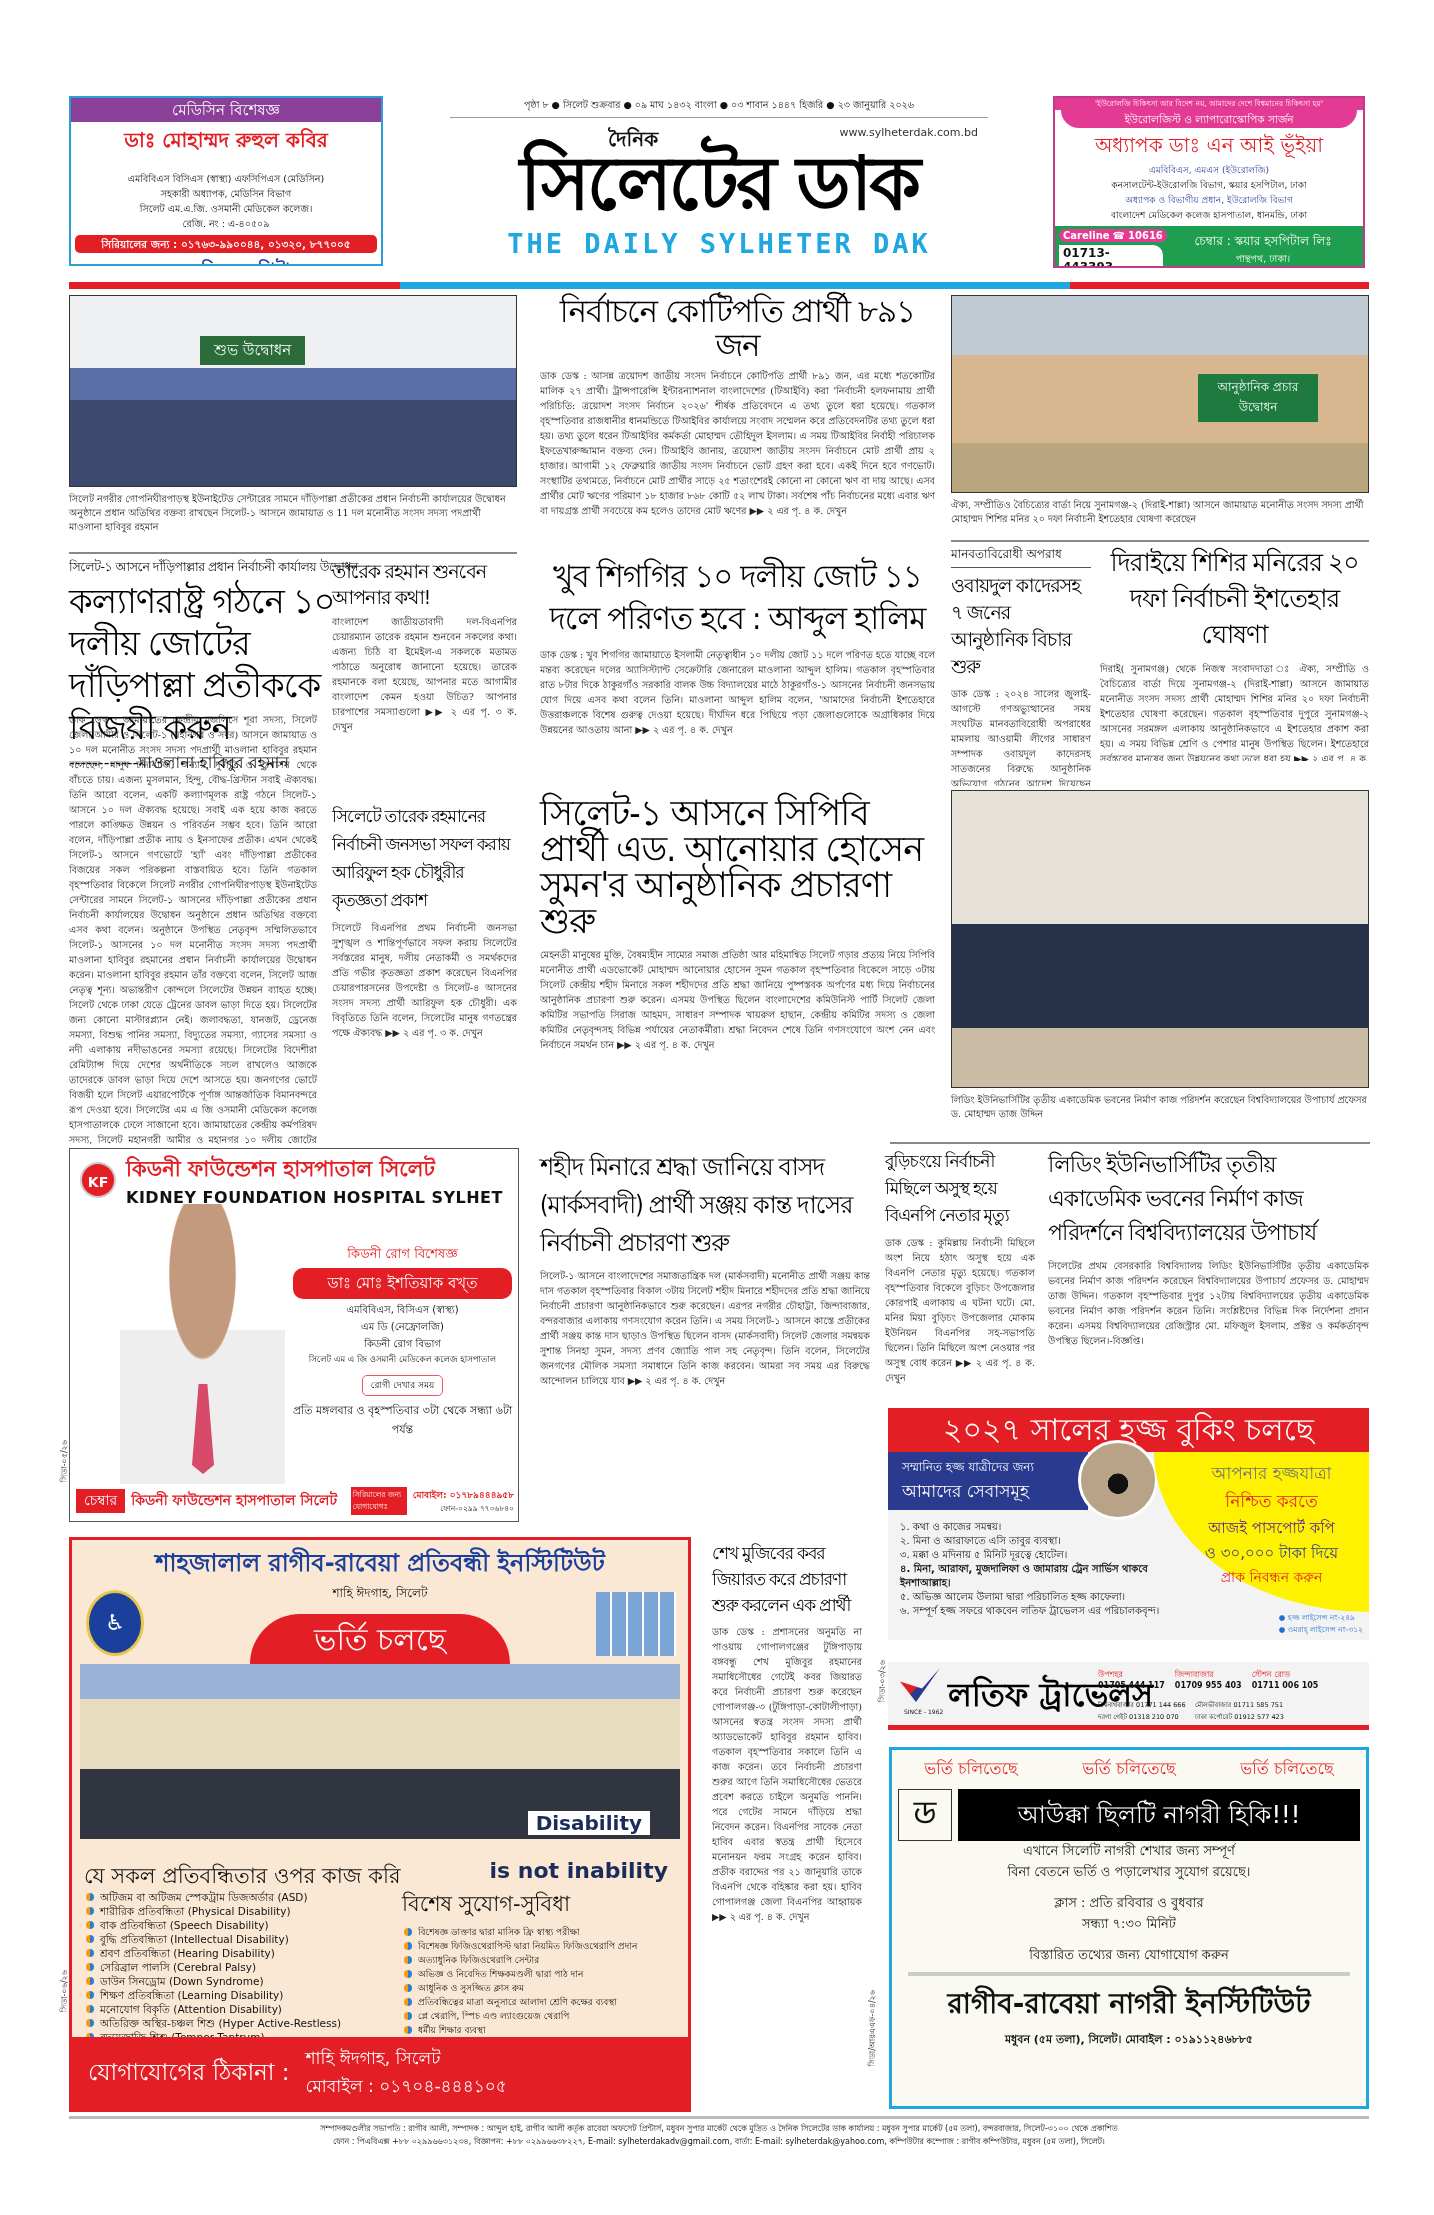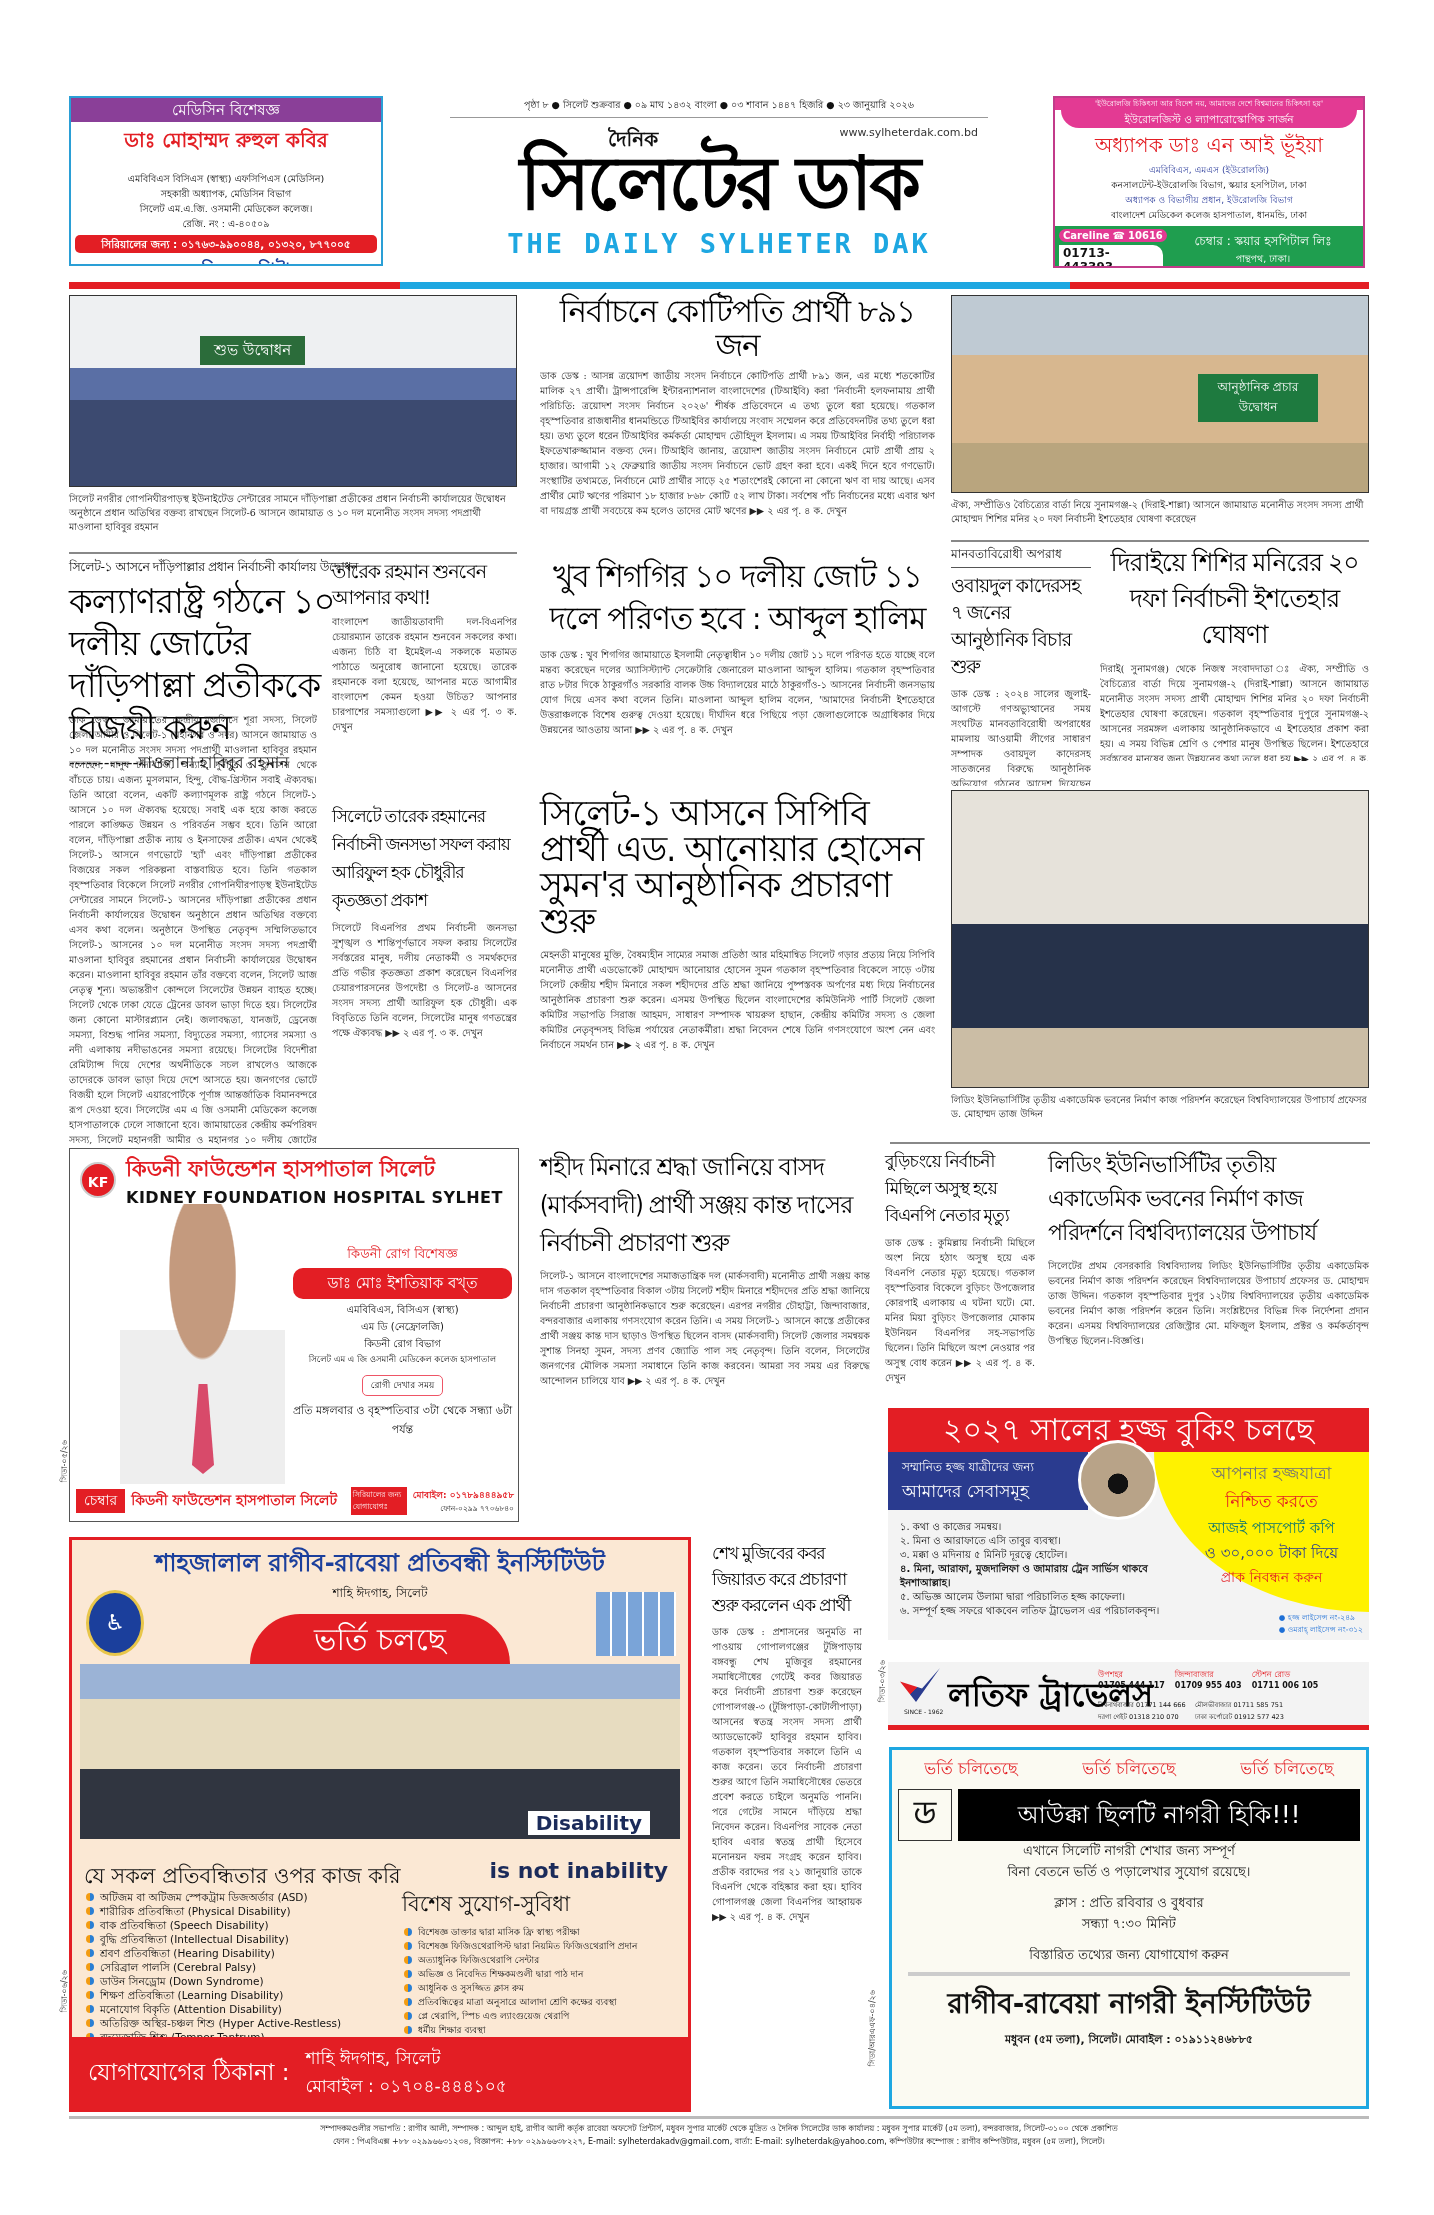--- a/index.html
+++ b/index.html
@@ -69,21 +69,21 @@
       <div style="font-size:9.5px">পান্থপথ, ঢাকা।</div>
     </div>
   </div>
 </div>
 
 <div class="abs" style="left:69px;top:282px;width:1300px;height:7px;background:linear-gradient(90deg,#e31e24 0 25.5%,#1ea7e1 25.5% 77%,#e31e24 77% 100%)"></div>
 
 <div class="abs photo" style="left:69px;top:295px;width:448px;height:192px;background:linear-gradient(180deg,#eef0f2 0 38%,#5a6fa5 38% 55%,#3c4a70 55% 100%)">
   <div style="position:absolute;left:130px;top:40px;background:#2b6c3a;color:#fff;font-size:15px;padding:2px 14px">শুভ উদ্বোধন</div>
 </div>
-<div class="abs caption" style="left:69px;top:492px;width:448px">সিলেট নগরীর গোপনিঘীরপাড়স্থ ইউনাইটেড সেন্টারের সামনে দাঁড়িপাল্লা প্রতীকের প্রধান নির্বাচনী কার্যালয়ের উদ্বোধন অনুষ্ঠানে প্রধান অতিথির বক্তব্য রাখছেন সিলেট-6 আসনে জামায়াত ও ১০ দল মনোনীত সংসদ সদস্য পদপ্রার্থী মাওলানা হাবিবুর রহমান</div>
+<div class="abs caption" style="left:69px;top:492px;width:448px">সিলেট নগরীর গোপনিঘীরপাড়স্থ ইউনাইটেড সেন্টারের সামনে দাঁড়িপাল্লা প্রতীকের প্রধান নির্বাচনী কার্যালয়ের উদ্বোধন অনুষ্ঠানে প্রধান অতিথির বক্তব্য রাখছেন সিলেট-১ আসনে জামায়াত ও 11 দল মনোনীত সংসদ সদস্য পদপ্রার্থী মাওলানা হাবিবুর রহমান</div>
 
 <div class="abs" style="left:540px;top:294px;width:395px">
   <h2 class="head" style="font-size:31px;text-align:center">নির্বাচনে কোটিপতি প্রার্থী ৮৯১ জন</h2>
   <p class="body-text" style="margin-top:6px;height:200px;overflow:hidden">ডাক ডেস্ক : আসন্ন ত্রয়োদশ জাতীয় সংসদ নির্বাচনে কোটিপতি প্রার্থী ৮৯১ জন, এর মধ্যে শতকোটির মালিক ২৭ প্রার্থী। ট্রান্সপারেন্সি ইন্টারন্যাশনাল বাংলাদেশের (টিআইবি) করা 'নির্বাচনী হলফনামায় প্রার্থী পরিচিতি: ত্রয়োদশ সংসদ নির্বাচন ২০২৬' শীর্ষক প্রতিবেদনে এ তথ্য তুলে ধরা হয়েছে। গতকাল বৃহস্পতিবার রাজধানীর ধানমন্ডিতে টিআইবির কার্যালয়ে সংবাদ সম্মেলন করে প্রতিবেদনটির তথ্য তুলে ধরা হয়। তথ্য তুলে ধরেন টিআইবির কর্মকর্তা মোহাম্মদ তৌহিদুল ইসলাম। এ সময় টিআইবির নির্বাহী পরিচালক ইফতেখারুজ্জামান বক্তব্য দেন। টিআইবি জানায়, ত্রয়োদশ জাতীয় সংসদ নির্বাচনে মোট প্রার্থী প্রায় ২ হাজার। আগামী ১২ ফেব্রুয়ারি জাতীয় সংসদ নির্বাচনে ভোট গ্রহণ করা হবে। একই দিনে হবে গণভোট। সংস্থাটির তথ্যমতে, নির্বাচনে মোট প্রার্থীর সাড়ে ২৫ শতাংশেরই কোনো না কোনো ঋণ বা দায় আছে। এসব প্রার্থীর মোট ঋণের পরিমাণ ১৮ হাজার ৮৬৮ কোটি ৫২ লাখ টাকা। সর্বশেষ পাঁচ নির্বাচনের মধ্যে এবার ঋণ বা দায়গ্রস্ত প্রার্থী সবচেয়ে কম হলেও তাদের মোট ঋণের ▶▶ ২ এর পৃ. ৪ ক. দেখুন</p>
 </div>
 
 <div class="abs photo2" style="left:951px;top:295px;width:418px;height:198px;background:linear-gradient(180deg,#bfcad3 0 30%,#d7b78f 30% 75%,#b9a57e 75% 100%)">
   <div style="position:absolute;right:50px;top:78px;width:120px;background:#1e7a3f;color:#fff;font-size:12px;text-align:center;padding:4px">আনুষ্ঠানিক প্রচার উদ্বোধন</div>
 </div>
 <div class="abs caption" style="left:951px;top:498px;width:418px">ঐক্য, সম্প্রীতিও বৈচিত্র্যের বার্তা নিয়ে সুনামগঞ্জ-২ (দিরাই-শাল্লা) আসনে জামায়াত মনোনীত সংসদ সদস্য প্রার্থী মোহাম্মদ শিশির মনির ২০ দফা নির্বাচনী ইশতেহার ঘোষণা করেছেন</div>
@@ -187,21 +187,21 @@
   <div style="background:#e31e24;color:#fff;font-size:30px;text-align:center;height:44px;line-height:44px">২০২৭ সালের হজ্জ বুকিং চলছে</div>
   <div style="position:relative;height:188px">
     <div style="position:absolute;left:0;top:0;width:200px;height:58px;background:#2a3b8f;color:#fff;padding:6px 14px">
       <div style="font-size:12px">সম্মানিত হজ্জ যাত্রীদের জন্য</div>
       <div style="font-size:17px">আমাদের সেবাসমূহ</div>
     </div>
     <div style="position:absolute;left:190px;top:-12px;width:80px;height:80px;border-radius:50%;background:radial-gradient(circle at 50% 55%,#111 0 18%,#b8a388 19% 100%);border:3px solid #fff"></div>
     <div style="position:absolute;right:0;top:0;width:215px;height:160px;background:#fff200;border-radius:0 0 0 100%;text-align:center;padding-top:8px;padding-left:20px">
       <div style="color:#737373;font-size:17px">আপনার হজ্জযাত্রা</div>
       <div style="color:#e31e24;font-size:17px">নিশ্চিত করতে</div>
-      <div style="color:#0f766e;font-size:15px">আজই পাসপোর্ট কপি</div>
+      <div style="color:#4c1d95;font-size:15px">আজই পাসপোর্ট কপি</div>
       <div style="color:#2a3b8f;font-size:15px">ও ৩০,০০০ টাকা দিয়ে</div>
       <div style="color:#e31e24;font-size:14px">প্রাক নিবন্ধন করুন</div>
     </div>
     <ol style="position:absolute;left:12px;top:68px;list-style:none;font-size:10px;line-height:14px;width:300px">
       <li>১. কথা ও কাজের সমন্বয়।</li>
       <li>২. মিনা ও আরাফাতে এসি তাবুর ব্যবস্থা।</li>
       <li>৩. মক্কা ও মদিনায় ৫ মিনিট দূরত্বে হোটেল।</li>
       <li style="font-weight:bold">৪. মিনা, আরাফা, মুজদালিফা ও জামারায় ট্রেন সার্ভিস থাকবে ইনশাআল্লাহ।</li>
       <li>৫. অভিজ্ঞ আলেম উলামা দ্বারা পরিচালিত হজ্জ কাফেলা।</li>
       <li>৬. সম্পূর্ণ হজ্জ সফরে থাকবেন লতিফ ট্রাভেলস এর পরিচালকবৃন্দ।</li>

